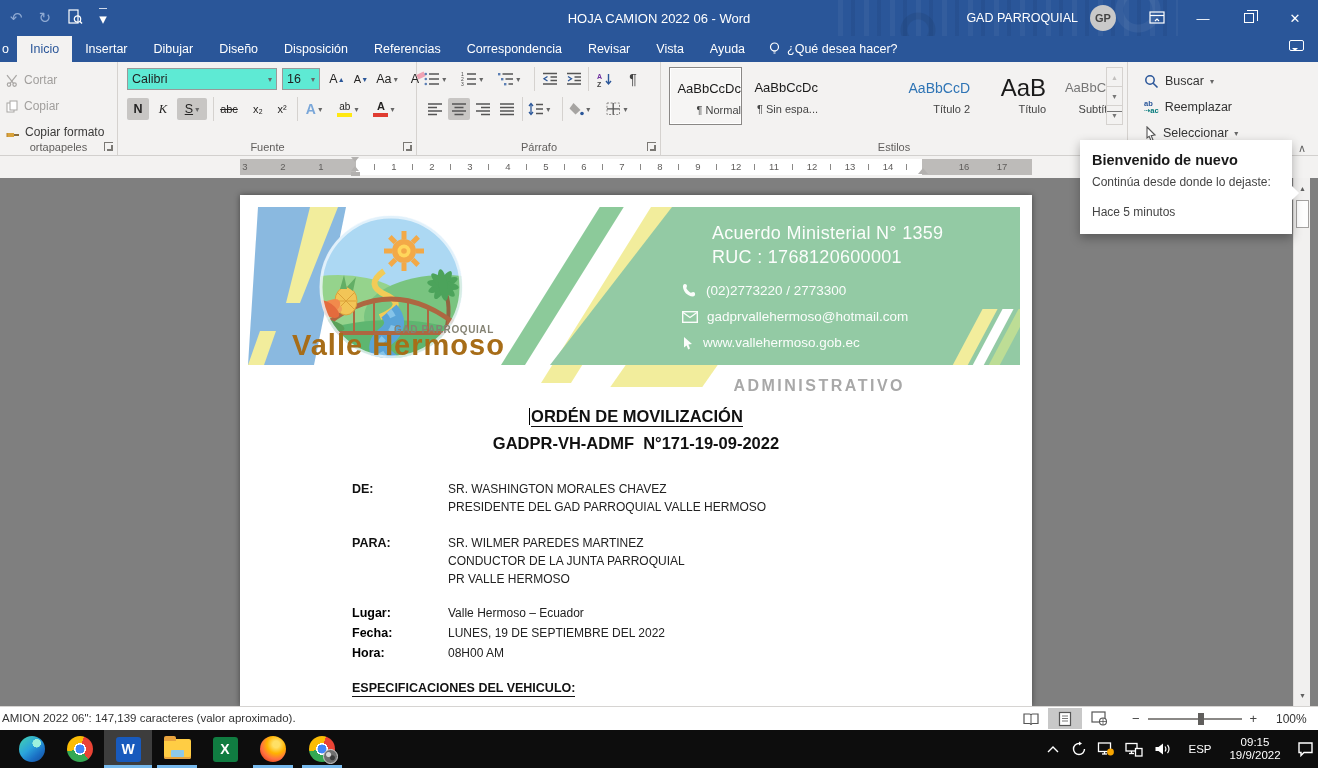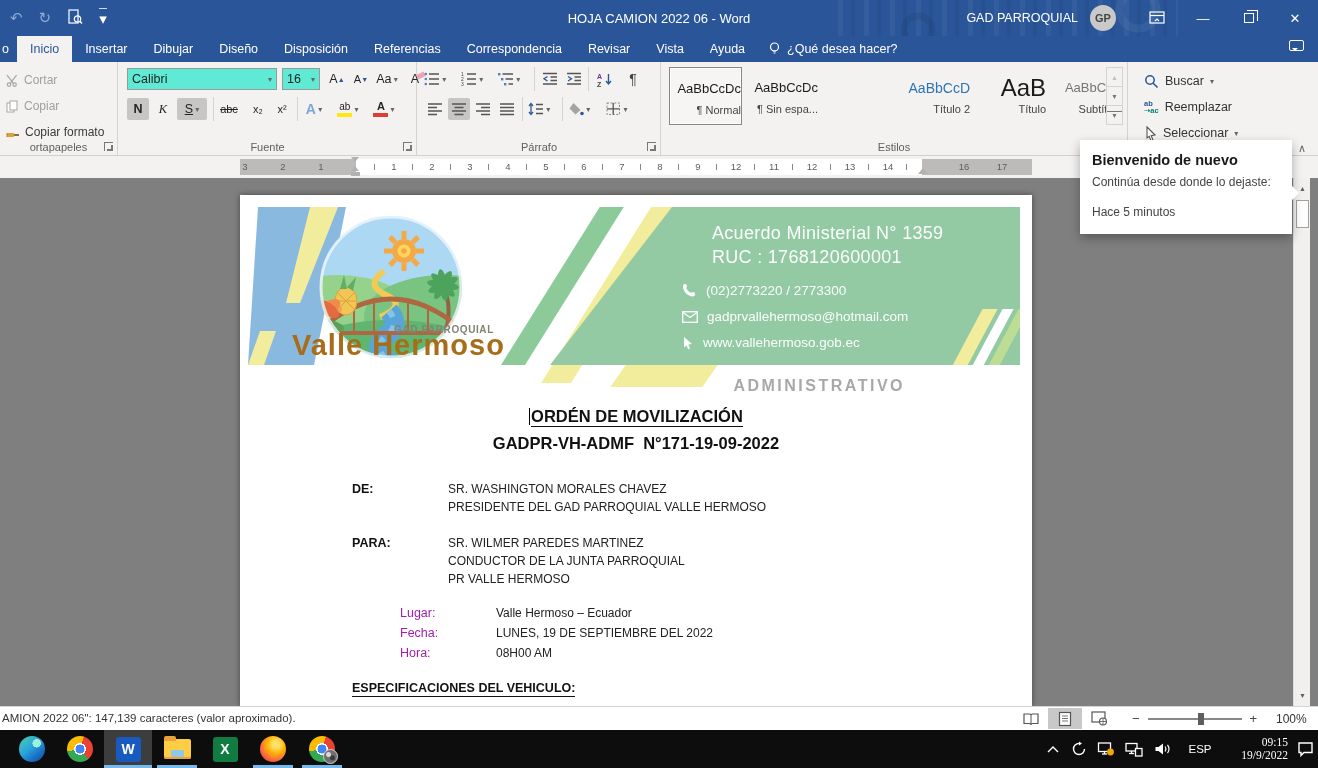--- a/index.html
+++ b/index.html
@@ -107,21 +107,21 @@
   .doc-title-row { position:absolute; left:0; right:0; top:212px; text-align:center; font-size:16.5px; font-weight:bold; color:#111; }
   .doc-title-row .u { border-bottom:1.5px solid #111; padding-bottom:1px; }
   .caret-bar { display:inline-block; width:1px; height:17px; background:#000; vertical-align:-3px; margin-right:1px; }
   .doc-code { position:absolute; left:0; right:0; top:239px; text-align:center; font-size:16.5px; font-weight:bold; color:#111; white-space:pre; }
   .field-label { position:absolute; left:112px; font-size:12.5px; font-weight:bold; color:#111; }
   .field-lines { position:absolute; left:208px; }
   .dtext { font-size:12px; color:#222; line-height:18px; white-space:nowrap; }
   .dtext.bold { font-weight:normal; }
   .meta-block { position:absolute; left:112px; top:408px; }
   .mrow { display:flex; height:20px; align-items:center; }
-  .mlabel { width:96px; font-size:12.5px; font-weight:normal; color:#a21caf;margin-left:48px; }
+  .mlabel { width:96px; font-size:12.5px; font-weight:bold; color:#000000; }
   .mvalue { font-size:12px; color:#222; white-space:nowrap; }
   .section-h { position:absolute; left:112px; top:486px; font-size:12.5px; font-weight:bold; color:#111; border-bottom:1.5px solid #111; padding-bottom:1px; }
 
   
   #welcome { position:absolute; left:1080px; top:140px; width:212px; height:94px; background:#fff; box-shadow:0 4px 10px rgba(0,0,0,.3); z-index:60; padding:12px 12px; }
   #welcome::after { content:""; position:absolute; right:-5px; top:48px; width:10px; height:10px; background:#fff; transform:rotate(45deg); }
   .wl-title { font-size:14.5px; font-weight:bold; color:#1a1a1a; }
   .wl-sub { font-size:12px; color:#444; margin-top:7px; }
   .wl-ago { font-size:12px; color:#444; margin-top:16px; }
 
@@ -154,21 +154,21 @@
   .ic-chrome.badge::after { content:""; position:absolute; right:-3px; bottom:-2px; width:13px; height:13px; border-radius:50%; background:#6f6f6f; border:1px solid #cfcfcf; background-image:radial-gradient(circle at 35% 35%, #d8d8d8 0 2px, transparent 3px), radial-gradient(circle at 65% 60%, #3c3c3c 0 2px, transparent 3px); }
   .sqic { width:25px; height:25px; border-radius:3px; color:#fff; font-weight:bold; font-size:14px; display:flex; align-items:center; justify-content:center; }
   .ic-word { background:#185abd; }
   .ic-excel { background:#107c41; }
   .ic-folder { width:27px; height:20px; position:relative; background:#ffcd44; border-radius:2px; box-shadow:inset 0 -2px 0 #e8a33d; }
   .ic-folder::before { content:""; position:absolute; left:0; top:-3px; width:12px; height:5px; background:#e8a33d; border-radius:2px 2px 0 0; }
   .ic-folder::after { content:""; position:absolute; left:7px; bottom:2px; width:13px; height:7px; background:#8ecae8; border-radius:1px; }
   .ic-firefox { background:radial-gradient(circle at 62% 32%, #ffe066 0 14%, #ffb300 38%, #ff7043 62%, #e64a19 82%, #b0347f 100%); }
   .tray { position:absolute; top:0; height:38px; display:flex; align-items:center; justify-content:center; color:#fff; }
   .tray-txt { font-size:11.5px; }
-  .clock { flex-direction:column; line-height:13px; font-size:11.5px; align-items:flex-end;font-family:Liberation Serif, serif; }
+  .clock { flex-direction:column; line-height:13px; font-size:11.5px; align-items:center; }
 </style>
 </head>
 <body>
 
 <div id="app">
 
   <div id="titlebar">
     <div class="tb-deco"></div>
     <div class="qat">
       <span class="dim">↶</span>

